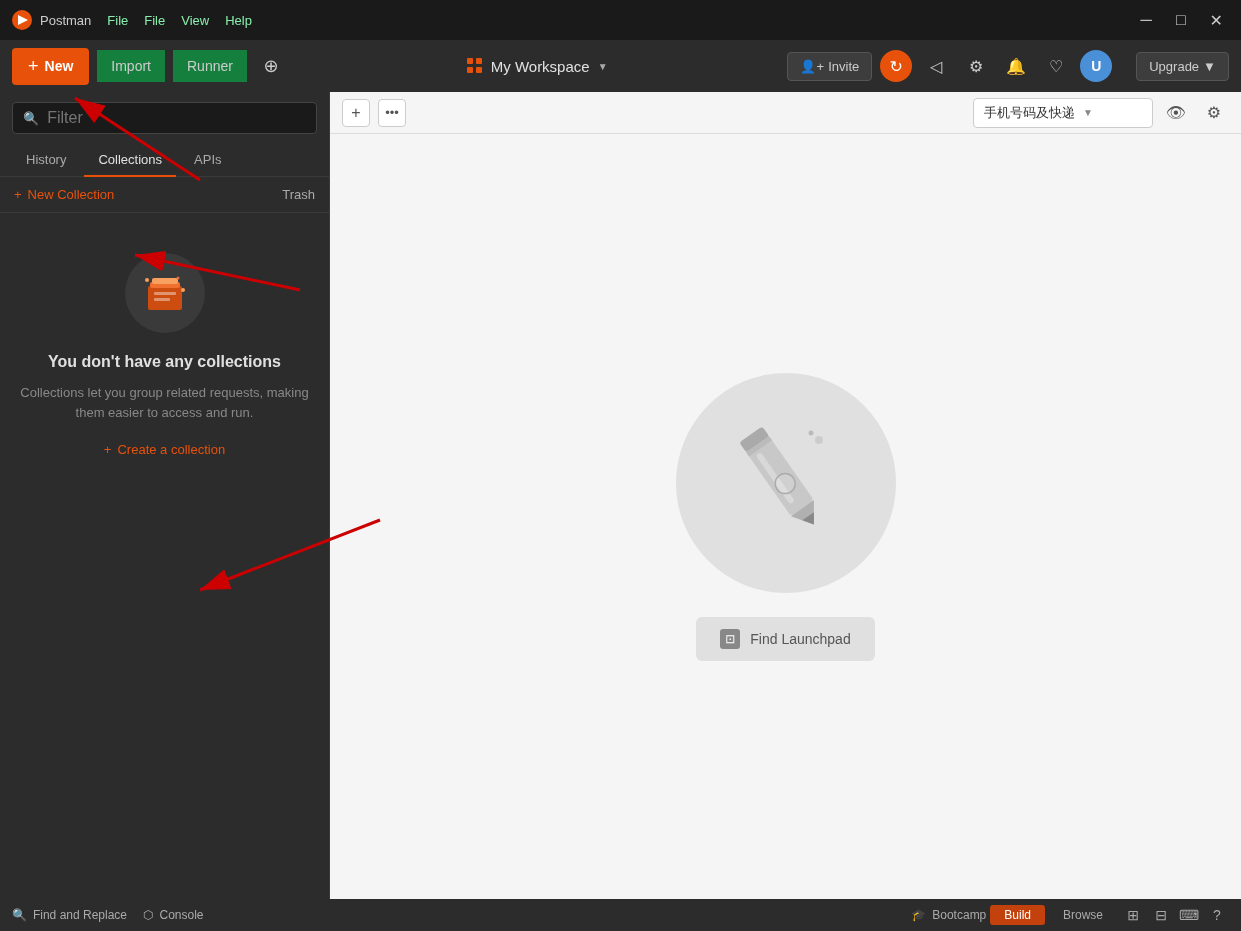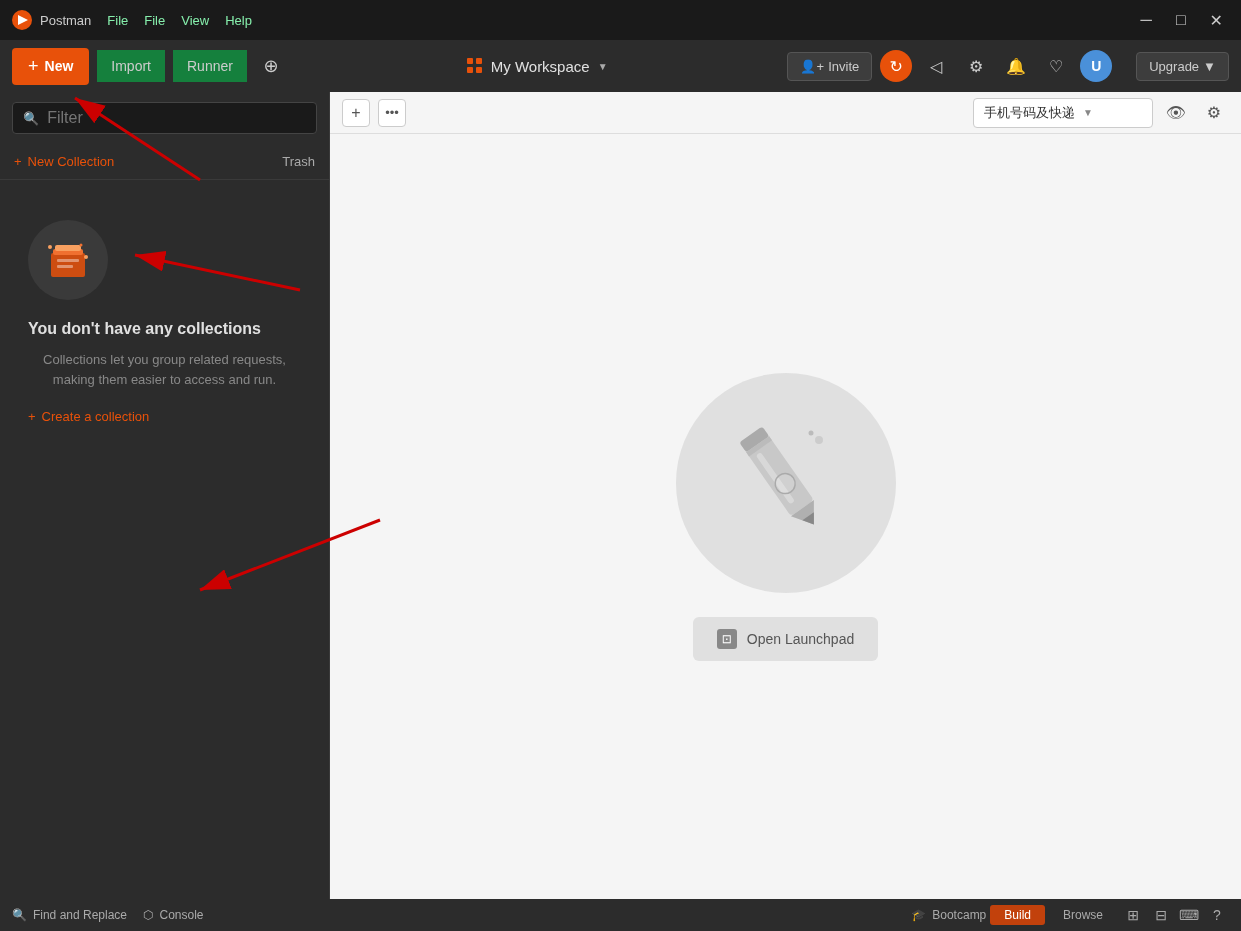--- a/index.html
+++ b/index.html
@@ -244,22 +244,22 @@
     .trash-btn {
       color: #aaa;
       font-size: 13px;
       cursor: pointer;
     }
 
     
     .empty-state {
       display: flex;
       flex-direction: column;
-      align-items: flex-start;
-      padding: 40px 28px;
+      align-items: center;
+      padding: 40px 20px;
       text-align: center;
     }
     .empty-icon {
       width: 80px;
       height: 80px;
       background: #3a3a3a;
       border-radius: 50%;
       display: flex;
       align-items: center;
       justify-content: center;
@@ -533,20 +533,31 @@
 
     <div class="sidebar">
 
       <div class="sidebar-search">
         <div class="search-input-wrap">
           <span class="search-icon">🔍</span>
           <input type="text" placeholder="Filter" style="">
         </div>
       </div>
 
+      <div class="sidebar-tabs">
+        <div class="sidebar-tab">
+          <span>History</span>
+        </div>
+        <div class="sidebar-tab active">
+          <span>Collections</span>
+        </div>
+        <div class="sidebar-tab">
+          <span>APIs</span>
+        </div>
+      </div>
 
       <div class="new-collection-bar">
         <div class="new-collection-btn">
           <span>+</span>
           <span>New Collection</span>
         </div>
         <span class="trash-btn">Trash</span>
       </div>
 
       <div class="empty-state">
@@ -617,21 +628,21 @@
               <circle cx="64" cy="65" r="10" fill="rgba(255,255,255,0.15)" stroke="#aaa" stroke-width="1.5"></circle>
             </g>
 
             <circle cx="98" cy="22" r="4" fill="#ccc"></circle>
             <circle cx="90" cy="15" r="2.5" fill="#bbb"></circle>
           </svg>
         </div>
 
         <button class="open-launchpad-btn">
           <div class="launchpad-icon">⊡</div>
-          <span>Open Launchpad</span>
+          <span>Find Launchpad</span>
         </button>
       </div>
     </div>
   </div>
 
   <div class="statusbar">
     <div class="statusbar-left">
       <div class="statusbar-item">
         <span>🔍</span>
         <span>Find and Replace</span>

